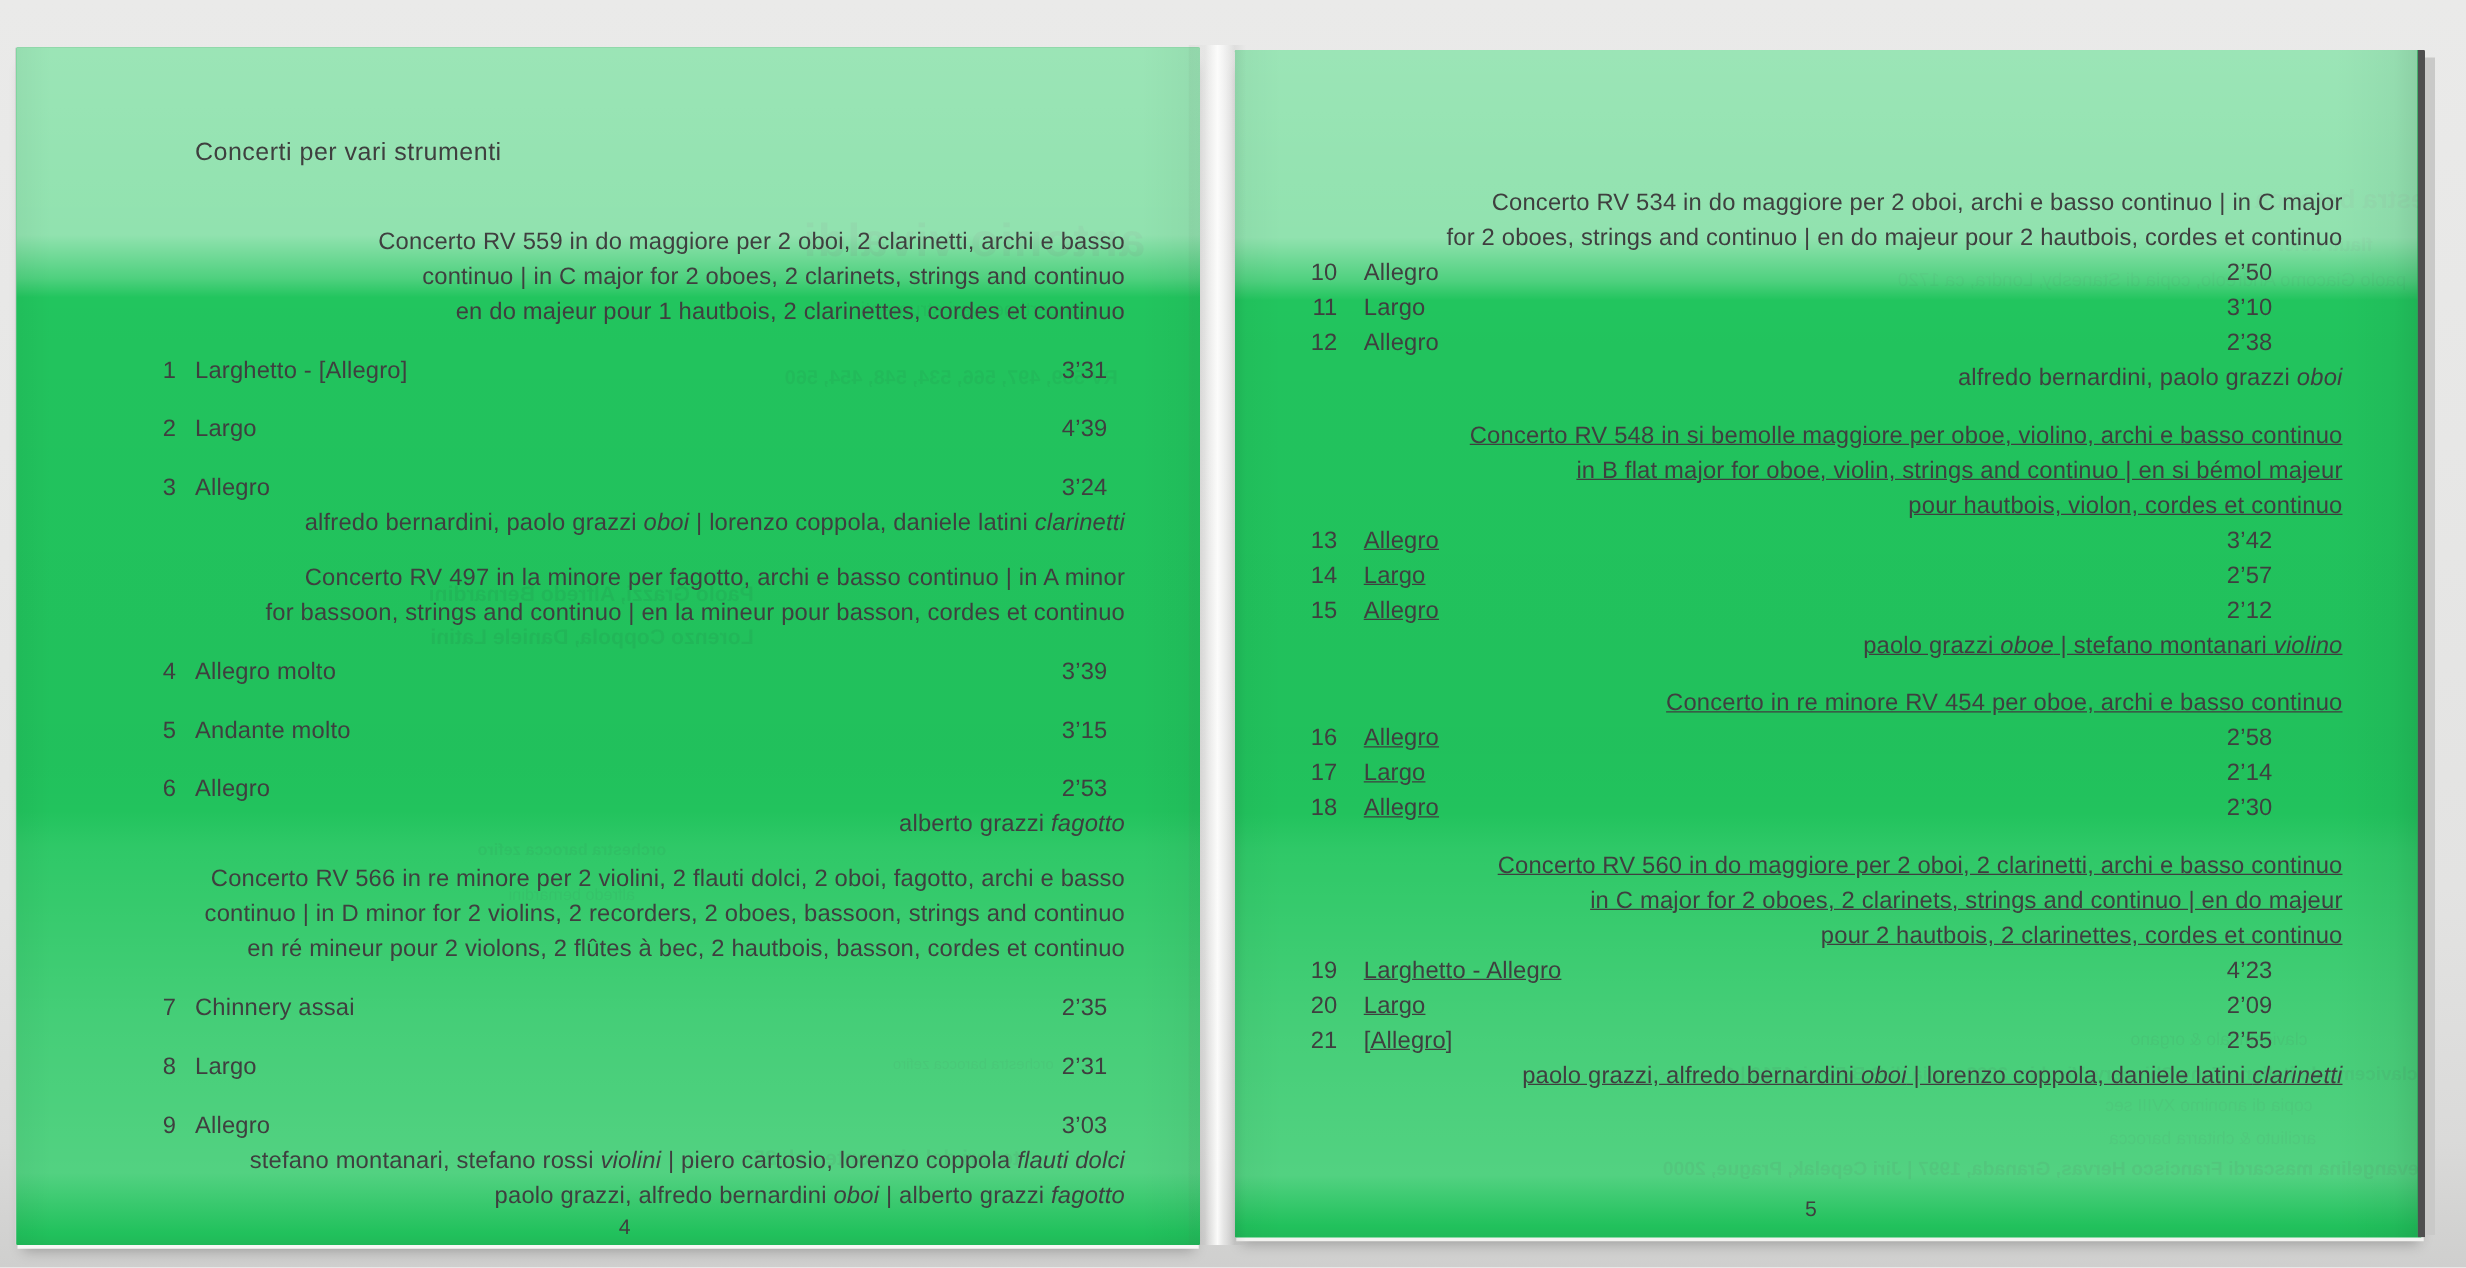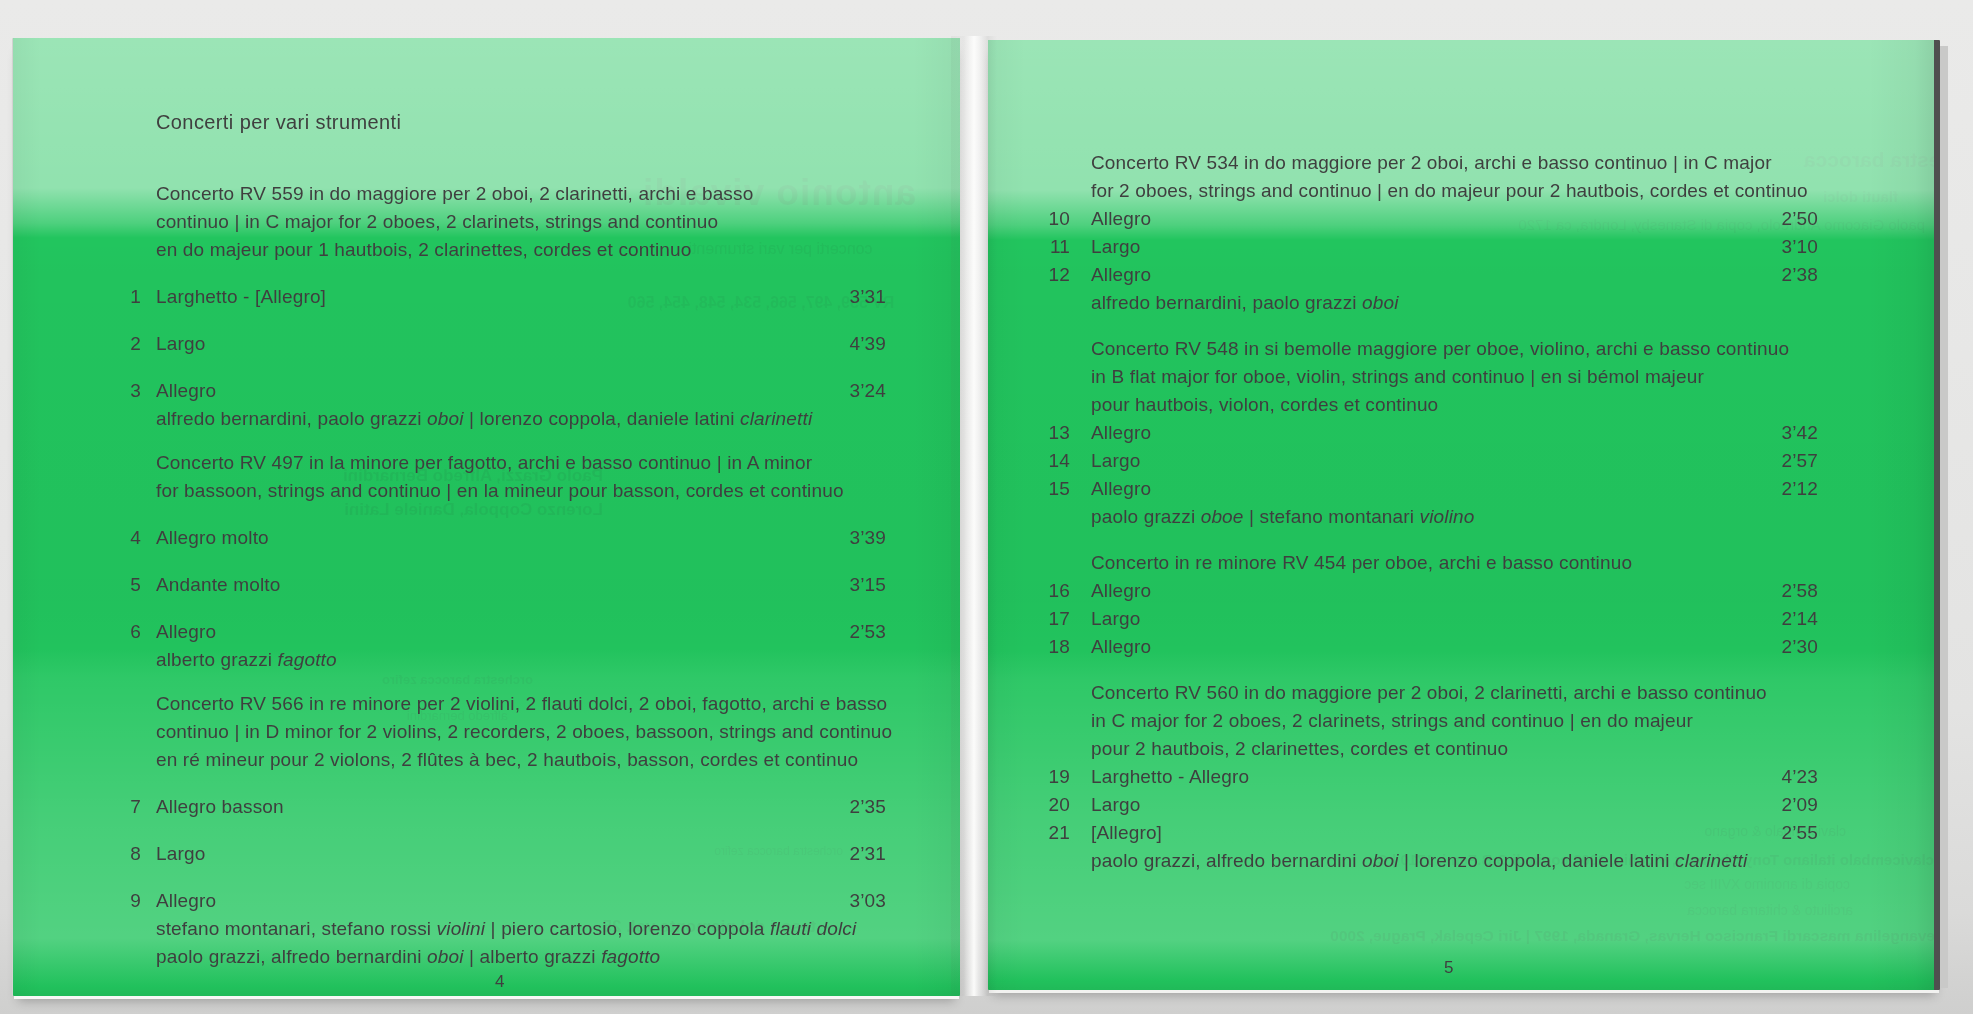--- a/index.html
+++ b/index.html
@@ -38,22 +38,22 @@
     background:linear-gradient(90deg,rgba(90,90,80,.06) 0%,rgba(0,0,0,.015) 28%,rgba(253,253,252,.95) 50%,rgba(255,255,255,.45) 60%,rgba(0,0,0,.05) 80%,rgba(0,0,0,0) 100%);}
 
   
   .title{position:absolute;left:143px;top:70px;margin:0;font-size:20px;font-weight:400;
     letter-spacing:.4px;line-height:28px;z-index:4;}
   .content{position:absolute;left:0;right:0;z-index:4;}
   .content-left{top:142px;}
   .content-right{top:109px;}
   .section{margin:0 0 0 0;}
   .content-left .section + .section{margin-top:16px;}
-  .content-right .section + .section{margin-top:18px;}
-  .hline,.cline{margin:0;font-size:19px;line-height:28px;letter-spacing:.15px;}
+  .content-right .section + .section{margin-top:18px;text-decoration:underline;}
+  .hline,.cline{margin:0;font-size:19px;line-height:28px;letter-spacing:.15px;text-align:right;}
   .page-left .hline,.page-left .cline{padding-left:143px;padding-right:60px;}
   .page-right .hline,.page-right .cline{padding-left:103px;padding-right:60px;}
   .cline em,.cline span{font-style:normal;}
   .cline em{font-style:italic;}
   .row{position:relative;height:28px;font-size:19px;line-height:28px;letter-spacing:.15px;}
   .row .no{position:absolute;left:0;top:0;text-align:right;}
   .page-left .row .no{width:128px;}
   .page-right .row .no{width:82px;}
   .row .ttl{display:block;}
   .page-left .row .ttl{padding-left:143px;margin-top:19px;}
@@ -144,21 +144,21 @@
           <span class="time">2’53</span>
         </div>
         <p class="cline"><span class="seg">alberto grazzi </span><em class="seg">fagotto</em></p>
       </div>
       <div class="section">
         <p class="hline">Concerto RV 566 in re minore per 2 violini, 2 flauti dolci, 2 oboi, fagotto, archi e basso</p>
         <p class="hline">continuo | in D minor for 2 violins, 2 recorders, 2 oboes, bassoon, strings and continuo</p>
         <p class="hline">en ré mineur pour 2 violons, 2 flûtes à bec, 2 hautbois, basson, cordes et continuo</p>
         <div class="row">
           <span class="no">7</span>
-          <span class="ttl">Allegro basson</span>
+          <span class="ttl">Chinnery assai</span>
           <span class="time">2’35</span>
         </div>
         <div class="row">
           <span class="no">8</span>
           <span class="ttl">Largo</span>
           <span class="time">2’31</span>
         </div>
         <div class="row">
           <span class="no">9</span>
           <span class="ttl">Allegro</span>

